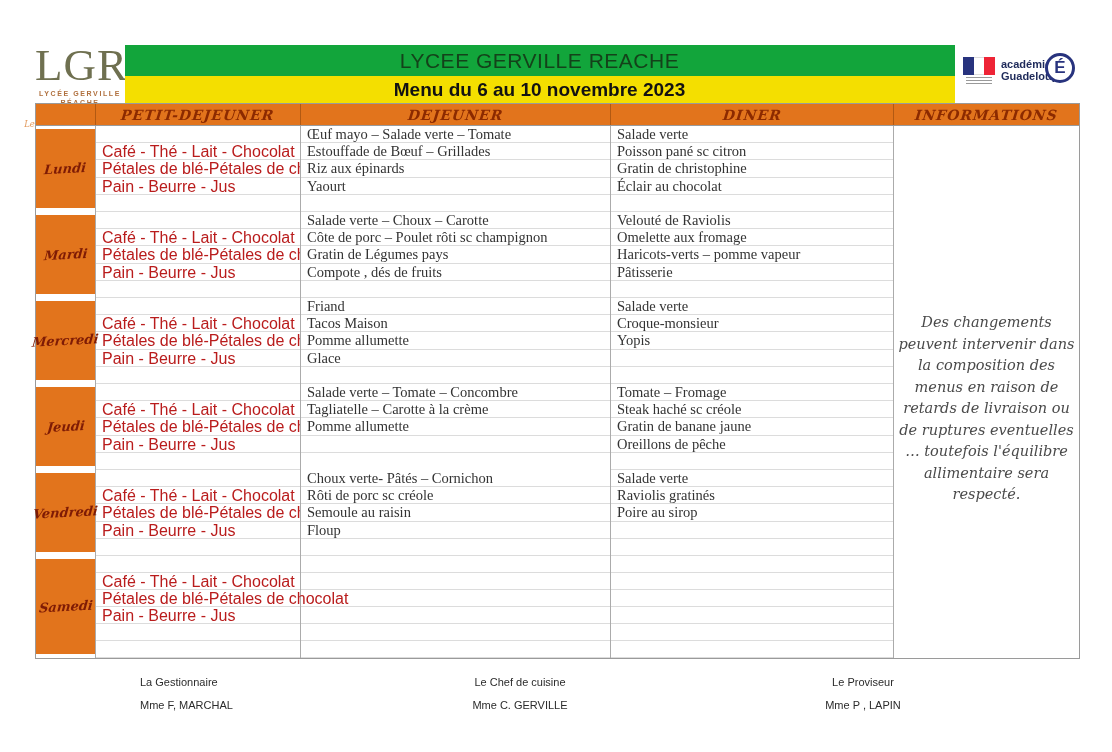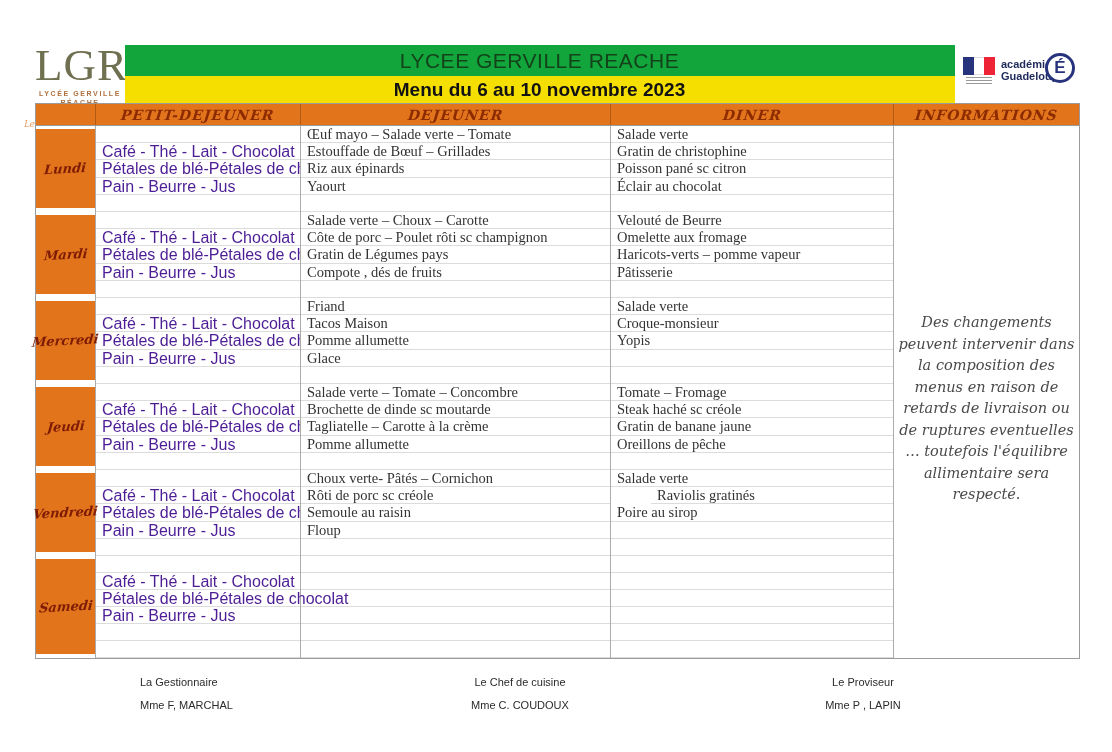--- a/index.html
+++ b/index.html
@@ -50,21 +50,21 @@
   .cell { position:relative; border-right:1px solid #ABABAB; height:100%; }
   .day-cell { width:60px; }
   .day-chip { position:absolute; left:0; right:0; top:3px; bottom:4px; background:#E2741C;
     display:flex; align-items:center; justify-content:center; }
   .day-label { font-family:"DejaVu Serif",serif; font-style:italic; font-weight:bold; font-size:13px; color:#7E1B05; transform:rotate(-3deg) skewX(-8deg); }
   .bf-cell { width:205px; }
   .lunch-cell { width:310px; }
   .dinner-cell { width:283px; }
   .mline { border-bottom:1px solid #DCDCDC; padding-left:6px; white-space:nowrap; overflow:hidden;
     font-family:"Liberation Serif",serif; font-size:14.5px; color:#333; }
-  .bf-line { font-family:"Liberation Sans",sans-serif; font-size:16px; color:#4c1d95; }
+  .bf-line { font-family:"Liberation Sans",sans-serif; font-size:16px; color:#b91c1c; }
   .no-clip { overflow:visible; z-index:3; position:relative; }
   .wavy { text-decoration:underline; text-decoration-style:wavy; text-decoration-color:#E2654F;
     text-decoration-thickness:1px; text-underline-offset:2.5px; }
 
   .info-col { position:absolute; left:858px; top:0; width:185px; height:532px; background:#fff; }
   .info-text { margin:186px 3px 0 3px; font-family:"DejaVu Serif",serif; font-style:italic;
     font-size:14.5px; color:#4A4A4A; text-align:center; line-height:21.5px; }
 
   
   .footer { position:absolute; left:0; top:676px; width:1112px; height:60px; }
@@ -151,22 +151,22 @@
           </div>
           <div class="cell lunch-cell">
             <div class="mline" style="height: 17.2px; line-height: 17.2px;">Œuf mayo – Salade verte – Tomate</div>
             <div class="mline" style="height: 17.2px; line-height: 17.2px;">Estouffade de Bœuf  – Grillades</div>
             <div class="mline" style="height: 17.2px; line-height: 17.2px;">Riz aux épinards</div>
             <div class="mline" style="height: 17.2px; line-height: 17.2px;">Yaourt</div>
             <div class="mline" style="height: 17.2px; line-height: 17.2px;"></div>
           </div>
           <div class="cell dinner-cell">
             <div class="mline" style="height: 17.2px; line-height: 17.2px;">Salade verte</div>
+            <div class="mline" style="height: 17.2px; line-height: 17.2px;">Poisson pané <span class="wavy">sc</span> citron</div>
             <div class="mline" style="height: 17.2px; line-height: 17.2px;">Gratin de christophine</div>
-            <div class="mline" style="height: 17.2px; line-height: 17.2px;">Poisson pané <span class="wavy">sc</span> citron</div>
             <div class="mline" style="height: 17.2px; line-height: 17.2px;">Éclair au chocolat</div>
             <div class="mline" style="height: 17.2px; line-height: 17.2px;"></div>
           </div>
         </div>
         <div class="day-row" style="height: 86px;">
           <div class="cell day-cell">
             <div class="day-chip">
               <span class="day-label">Mardi</span>
             </div>
           </div>
@@ -178,21 +178,21 @@
             <div class="mline" style="height: 17.2px; line-height: 17.2px;"></div>
           </div>
           <div class="cell lunch-cell">
             <div class="mline" style="height: 17.2px; line-height: 17.2px;">Salade verte – Choux – Carotte</div>
             <div class="mline" style="height: 17.2px; line-height: 17.2px;">Côte de porc – Poulet rôti <span class="wavy">sc</span> champignon</div>
             <div class="mline" style="height: 17.2px; line-height: 17.2px;">Gratin de Légumes pays</div>
             <div class="mline" style="height: 17.2px; line-height: 17.2px;">Compote , dés de fruits</div>
             <div class="mline" style="height: 17.2px; line-height: 17.2px;"></div>
           </div>
           <div class="cell dinner-cell">
-            <div class="mline" style="height: 17.2px; line-height: 17.2px;">Velouté de  <span class="wavy">Beurre</span></div>
+            <div class="mline" style="height: 17.2px; line-height: 17.2px;">Velouté de  <span class="wavy">Raviolis</span></div>
             <div class="mline" style="height: 17.2px; line-height: 17.2px;">Omelette aux fromage</div>
             <div class="mline" style="height: 17.2px; line-height: 17.2px;">Haricots-verts – pomme vapeur</div>
             <div class="mline" style="height: 17.2px; line-height: 17.2px;">Pâtisserie</div>
             <div class="mline" style="height: 17.2px; line-height: 17.2px;"></div>
           </div>
         </div>
         <div class="day-row" style="height: 86px;">
           <div class="cell day-cell">
             <div class="day-chip">
               <span class="day-label">Mercredi</span>
@@ -228,21 +228,20 @@
           </div>
           <div class="cell bf-cell">
             <div class="mline" style="height: 17.2px; line-height: 17.2px;"></div>
             <div class="mline bf-line" style="height: 17.2px; line-height: 17.2px;">Café - Thé - Lait - Chocolat</div>
             <div class="mline bf-line" style="height: 17.2px; line-height: 17.2px;">Pétales de blé-Pétales de chocolat</div>
             <div class="mline bf-line" style="height: 17.2px; line-height: 17.2px;">Pain - Beurre - Jus</div>
             <div class="mline" style="height: 17.2px; line-height: 17.2px;"></div>
           </div>
           <div class="cell lunch-cell">
             <div class="mline" style="height: 17.2px; line-height: 17.2px;">Salade verte – Tomate – Concombre</div>
-            <div class="mline" style="height: 17.2px; line-height: 17.2px;">Brochette de dinde <span class="wavy">sc</span> moutarde</div>
             <div class="mline" style="height: 17.2px; line-height: 17.2px;">Tagliatelle – Carotte à la crème</div>
             <div class="mline" style="height: 17.2px; line-height: 17.2px;">Pomme allumette</div>
             <div class="mline" style="height: 17.2px; line-height: 17.2px;"></div>
           </div>
           <div class="cell dinner-cell">
             <div class="mline" style="height: 17.2px; line-height: 17.2px;">Tomate – Fromage</div>
             <div class="mline" style="height: 17.2px; line-height: 17.2px;">Steak haché <span class="wavy">sc</span> créole</div>
             <div class="mline" style="height: 17.2px; line-height: 17.2px;">Gratin de banane jaune</div>
             <div class="mline" style="height: 17.2px; line-height: 17.2px;">Oreillons de pêche</div>
             <div class="mline" style="height: 17.2px; line-height: 17.2px;"></div>
@@ -263,21 +262,21 @@
           </div>
           <div class="cell lunch-cell">
             <div class="mline" style="height: 17.2px; line-height: 17.2px;">Choux verte- Pâtés – Cornichon</div>
             <div class="mline" style="height: 17.2px; line-height: 17.2px;">Rôti de porc <span class="wavy">sc</span> créole</div>
             <div class="mline" style="height: 17.2px; line-height: 17.2px;">Semoule au raisin</div>
             <div class="mline" style="height: 17.2px; line-height: 17.2px;"><span class="wavy">Floup</span></div>
             <div class="mline" style="height: 17.2px; line-height: 17.2px;"></div>
           </div>
           <div class="cell dinner-cell">
             <div class="mline" style="height: 17.2px; line-height: 17.2px;">Salade verte</div>
-            <div class="mline" style="height: 17.2px; line-height: 17.2px; margin-left: 40px;">Raviolis gratinés</div>
+            <div class="mline" style="height: 17.2px; line-height: 17.2px;">Raviolis gratinés</div>
             <div class="mline" style="height: 17.2px; line-height: 17.2px;">Poire au sirop</div>
             <div class="mline" style="height: 17.2px; line-height: 17.2px;"></div>
             <div class="mline" style="height: 17.2px; line-height: 17.2px;"></div>
           </div>
         </div>
         <div class="day-row" style="height: 102px;">
           <div class="cell day-cell">
             <div class="day-chip">
               <span class="day-label">Samedi</span>
             </div>
@@ -313,21 +312,21 @@
     </div>
   </div>
 
   <div class="footer">
     <div class="sig sig-1">
       <div class="t">La Gestionnaire</div>
       <div class="n">Mme F, MARCHAL</div>
     </div>
     <div class="sig sig-2">
       <div class="t">Le Chef de cuisine</div>
-      <div class="n">Mme C. COUDOUX</div>
+      <div class="n">Mme C. GERVILLE</div>
     </div>
     <div class="sig sig-3">
       <div class="t">Le Proviseur</div>
       <div class="n">Mme P , LAPIN</div>
     </div>
   </div>
 
 </div>
 
 </body></html>

